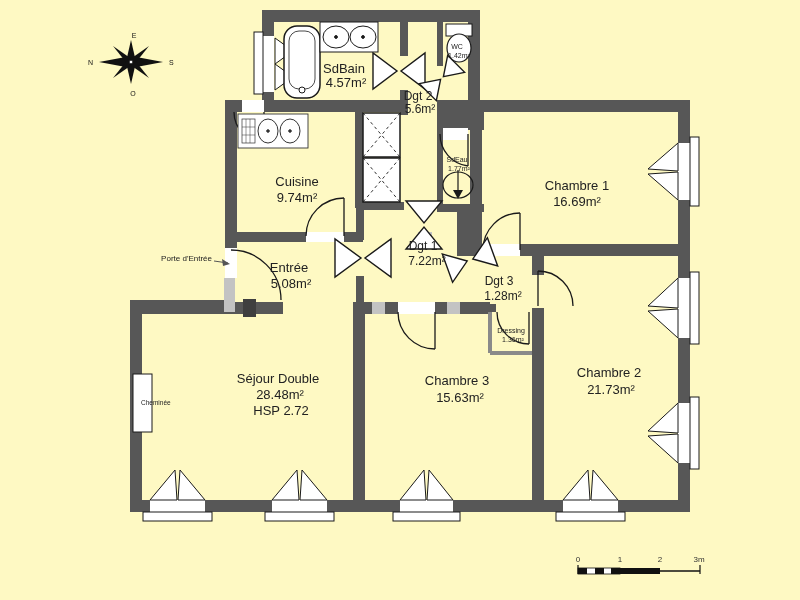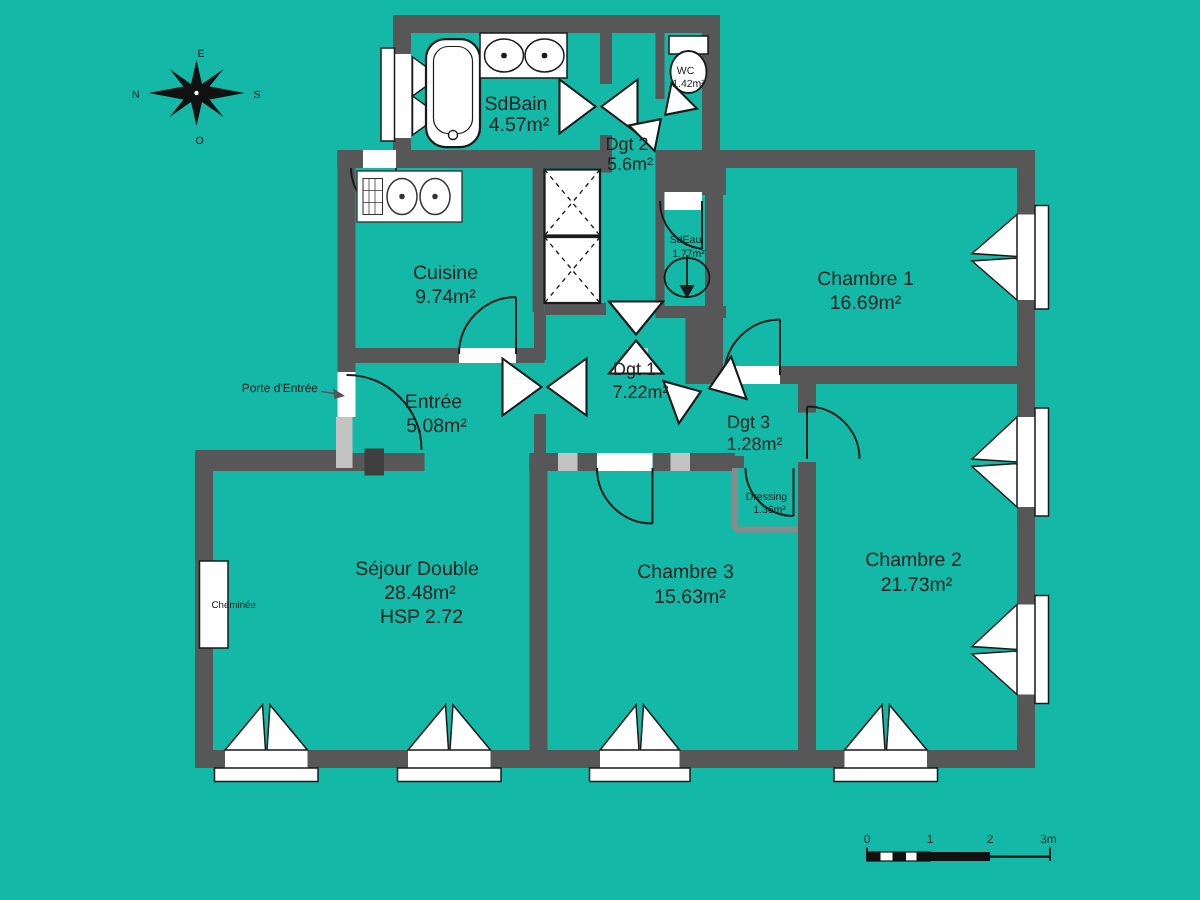--- a/index.html
+++ b/index.html
@@ -1,16 +1,16 @@
 <!DOCTYPE html>
 <html><head>
 <meta charset="utf-8">
 <style>
   html,body{margin:0;padding:0;background:#ffffff;}
-  .stage{position:relative;width:800px;height:600px;background:#14b8a6;overflow:hidden;
+  .stage{position:relative;width:800px;height:600px;background:#fef9c3;overflow:hidden;
          font-family:"Liberation Sans", sans-serif;}
   svg text{font-family:"Liberation Sans", sans-serif;fill:#222;}
   .room-name{font-size:13px;}
   .room-area{font-size:13px;}
   .small-lbl{font-size:7px;}
   .tiny-lbl{font-size:6.5px;}
   .annot-lbl{font-size:8px;}
   .scale-lbl{font-size:8px;fill:#333;}
   .compass-lbl{font-size:7px;fill:#111;}
 </style>

